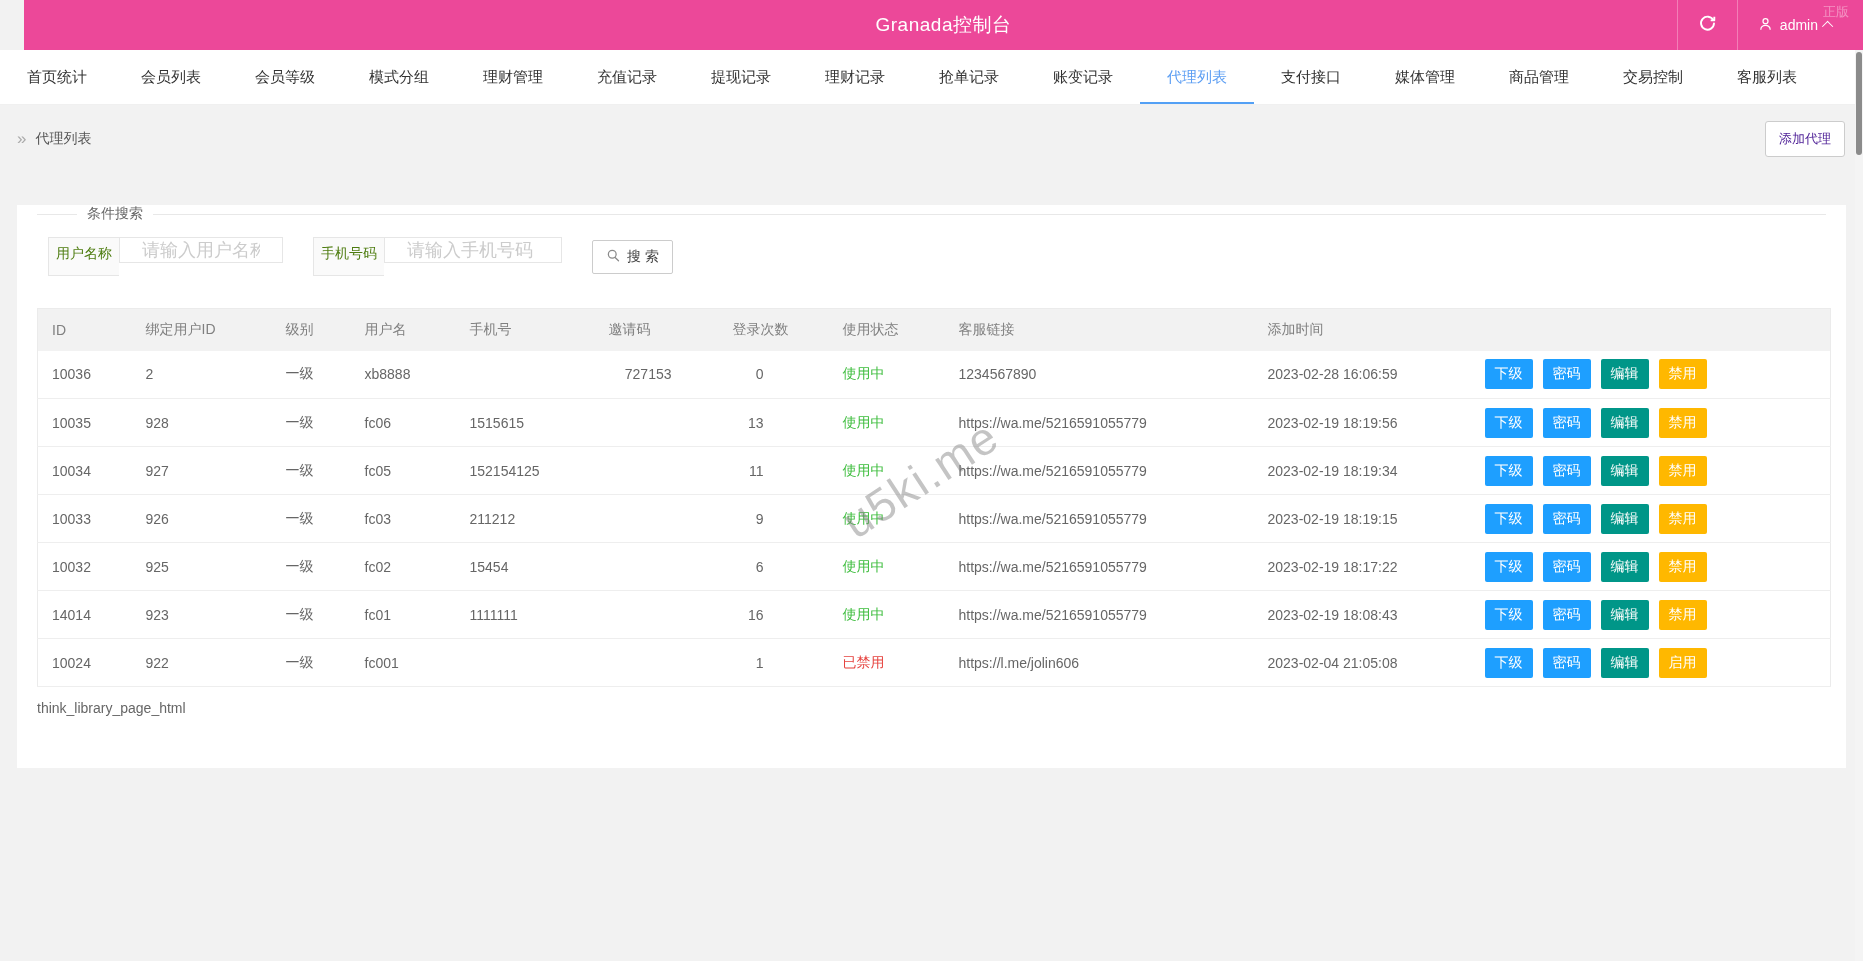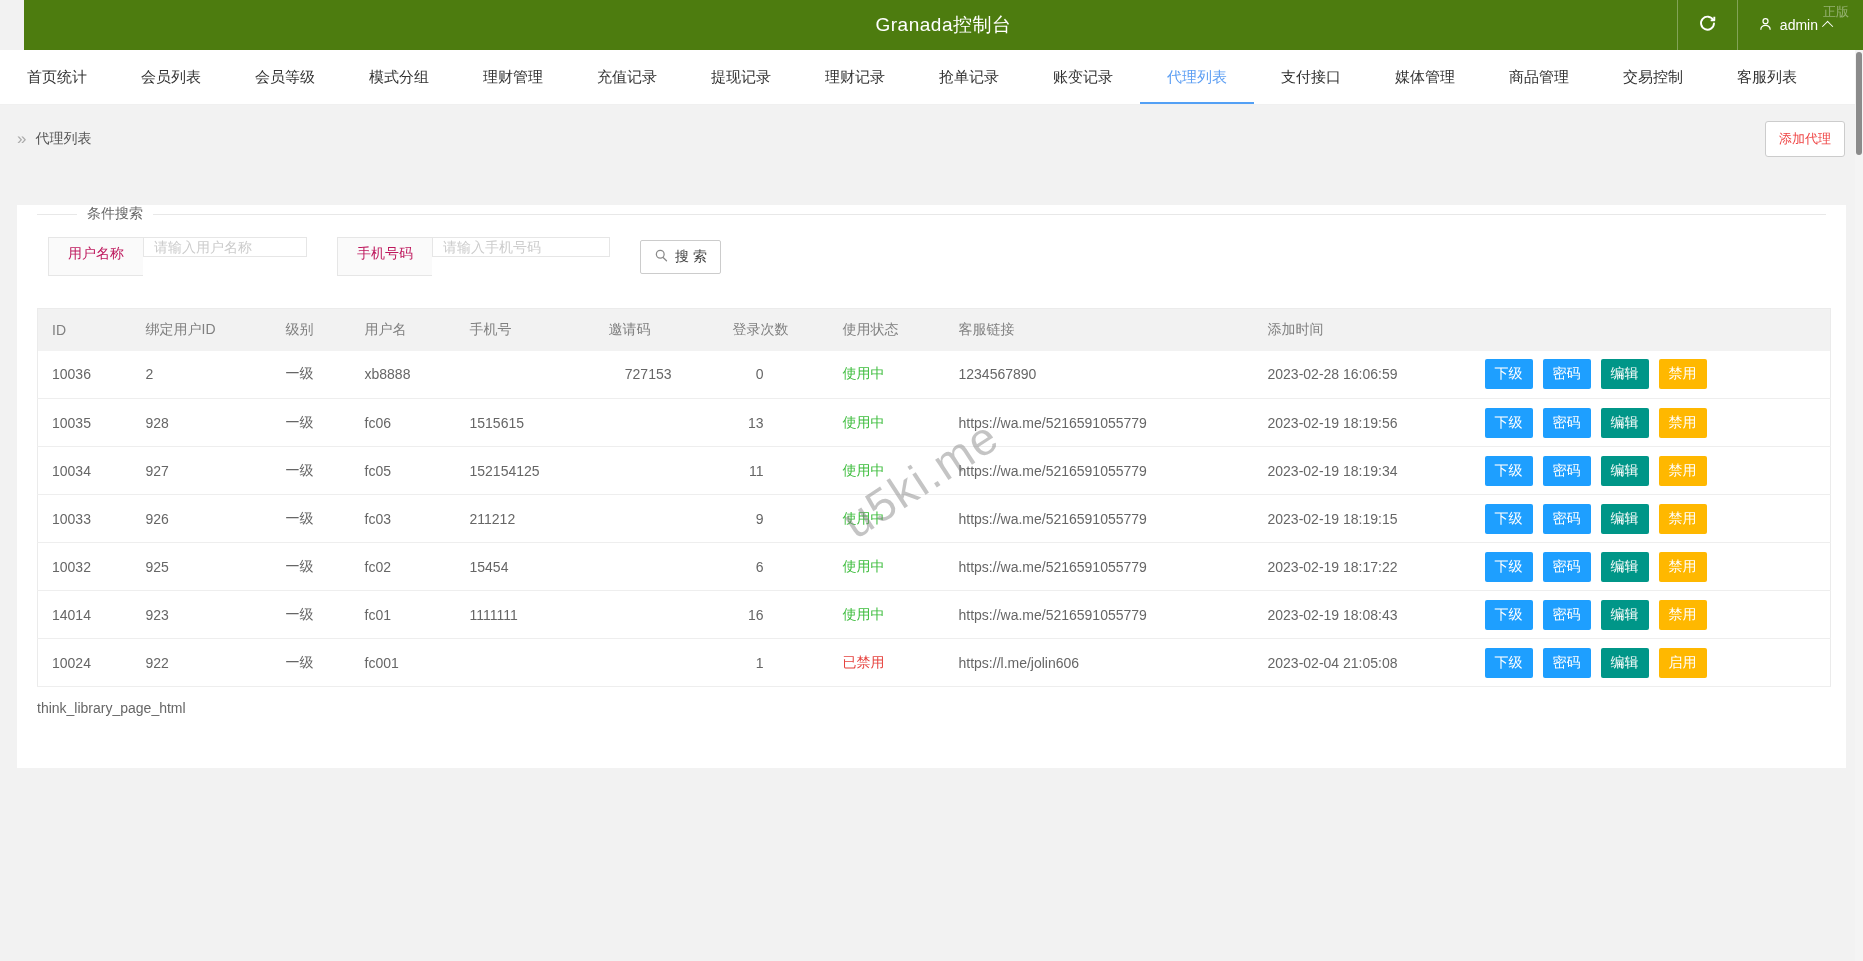--- a/index.html
+++ b/index.html
@@ -6,21 +6,21 @@
   html,body { width: 1863px; height: 961px; }
   body {
     font-family: "Liberation Sans", "DejaVu Sans", sans-serif;
     background: #f2f2f2;
     position: relative;
     overflow: hidden;
     color: #666;
   }
   
   .app-header {
-    height: 50px; background: #4d7c0f; position: relative;
+    height: 50px; background: #ec4899; position: relative;
     display: flex; align-items: center; margin-left: 24px;
   }
   .app-title {
     position: absolute; left: 0; right: 0; text-align: center;
     color: #fff; font-size: 19px; letter-spacing: .5px;
   }
   .header-right {
     position: absolute; right: 10px; top: 0; height: 50px;
     display: flex; align-items: stretch; z-index: 2;
   }
@@ -48,43 +48,43 @@
     cursor: pointer; white-space: nowrap; border-bottom: 2px solid transparent;
   }
   .nav-tab.active { color: #5c9ef3; border-bottom-color: #53a0f5; }
   
   .crumb-row { height: 67px; position: relative; display: flex; align-items: center; padding: 0 17px; }
   .crumb-chevron { color: #aaa; font-size: 17px; margin-right: 9px; }
   .crumb-label { font-size: 14px; color: #555; }
   .add-agent-btn {
     position: absolute; right: 18px; top: 50%; transform: translateY(-50%);
     background: #fff; border: 1px solid #ccc; border-radius: 3px;
-    font-size: 13px; color: #ef4444; padding: 8px 13px; cursor: pointer;
+    font-size: 13px; color: #4c1d95; padding: 8px 13px; cursor: pointer;
     font-family: inherit;
   }
   
   .card {
     margin: 0 17px; background: #fff; height: 563px; padding: 0 20px;
     position: relative;
   }
   fieldset.search-field {
     border: none; border-top: 1px solid #e8e8e8; margin-top: 33px; padding: 0;
   }
   fieldset.search-field legend {
     margin-left: 40px; padding: 0 10px; font-size: 14px; color: #666;
   }
   .search-row { display: flex; align-items: center; margin: 14px 0 0 11px; }
   .input-group { display: flex; margin-right: 30px; }
   .input-label {
     background: #fafafa; border: 1px solid #e6e6e6; border-right: none;
-    font-size: 14px; color: #be185d; padding: 0 19px; line-height: 31px; height: 39px;
+    font-size: 14px; color: #4d7c0f; padding: 0 7px; line-height: 31px; height: 39px;
     white-space: nowrap;
   }
   .input-group input {
-    height: 20px; border: 1px solid #e6e6e6; padding: 0 10px; font-size: 14px;
+    height: 26px; border: 1px solid #e6e6e6; padding: 0 22px; font-size: 18px;
     color: #333; width: 164px; outline: none; font-family: inherit;
   }
   .input-group.phone input { width: 178px; }
   .input-group input::placeholder { color: #ccc; }
   .search-btn {
     height: 34px; background: #fff; border: 1px solid #ccc; border-radius: 2px;
     display: flex; align-items: center; gap: 6px; padding: 0 13px;
     font-size: 14px; color: #444; cursor: pointer; font-family: inherit;
   }
   

